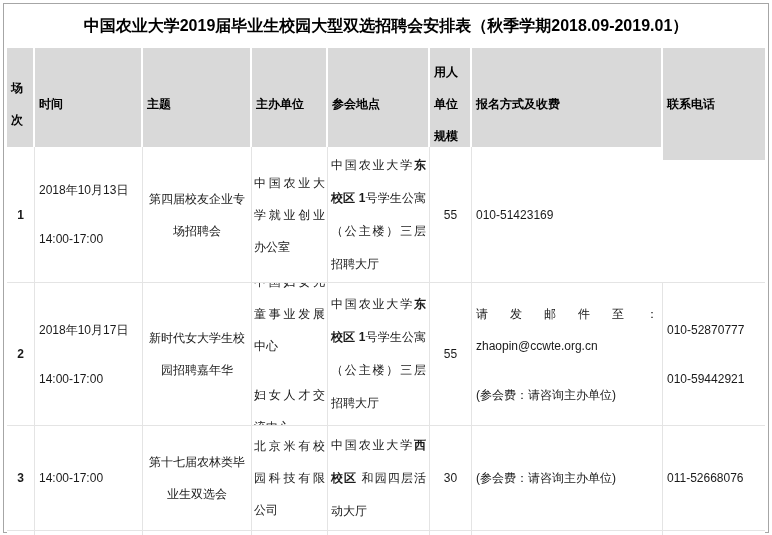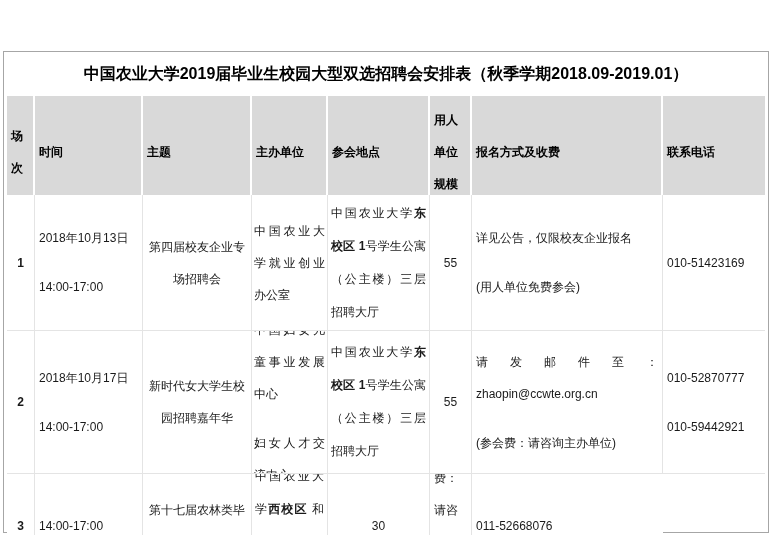--- a/index.html
+++ b/index.html
@@ -3,21 +3,21 @@
 <meta charset="utf-8">
 <style>
   html,body{margin:0;padding:0;}
   body{
     width:772px;height:535px;position:relative;background:#ffffff;
     font-family:"Liberation Sans","DejaVu Sans",sans-serif;
     color:#1a1a1a;font-size:12px;overflow:hidden;
   }
   .frame{
     position:absolute;left:3px;top:3px;right:3px;bottom:2px;
-    border:1px solid #a6a6a6;background:#ffffff;padding:0 3px;box-sizing:border-box;margin-top:48px;
+    border:1px solid #a6a6a6;background:#ffffff;padding:0 3px;box-sizing:border-box;
   }
   .title{
     height:44px;display:flex;align-items:center;justify-content:center;
     font-size:16px;font-weight:bold;color:#000;white-space:nowrap;
   }
   .row{display:grid;grid-template-columns:28px 108px 109px 76px 102px 42px 191px 102px;width:758px;}
   
   .row.head{height:99px;}
   .hc{
     background:#d9d9d9;border-right:2px solid #ffffff;box-sizing:border-box;
@@ -77,24 +77,20 @@
       </div>
     <div class="cell c-org just">
         <p class="just">中国农业大学就业创业办公室</p>
       </div>
     <div class="cell c-venue">
       <p class="just"><span>中国农业大学</span><b>东校区 1</b><span>号学生公寓（公主楼）三层招聘大厅</span></p>
     </div>
     <div class="cell c-scale">
         <p>55</p>
       </div>
-    <div class="cell c-signup">
-      <p>详见公告，仅限校友企业报名</p>
-      <p>(用人单位免费参会)</p>
-    </div>
     <div class="cell c-phone">
         <p>010-51423169</p>
       </div>
   </div>
 
   <div class="row body" style="height:142px">
     <div class="cell c-session">
         <p>2</p>
       </div>
     <div class="cell c-time">
@@ -127,20 +123,23 @@
   <div class="row body" style="height:104px">
     <div class="cell c-session">
         <p>3</p>
       </div>
     <div class="cell c-time">
       <p>14:00-17:00</p>
     </div>
     <div class="cell c-topic">
         <p>第十七届农林类毕业生双选会</p>
       </div>
+    <div class="cell c-org">
+        <p class="just">北京米有校园科技有限公司</p>
+      </div>
     <div class="cell c-venue">
       <p class="just"><span>中国农业大学</span><b>西校区</b><span> 和园四层活动大厅</span></p>
     </div>
     <div class="cell c-scale">
         <p>30</p>
       </div>
     <div class="cell c-signup">
       <p>(参会费：请咨询主办单位)</p>
     </div>
     <div class="cell c-phone">

